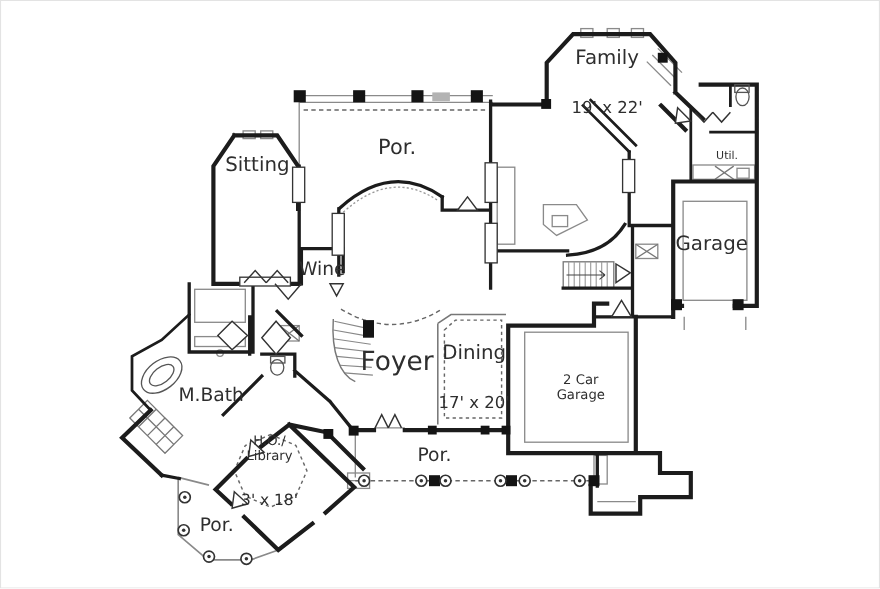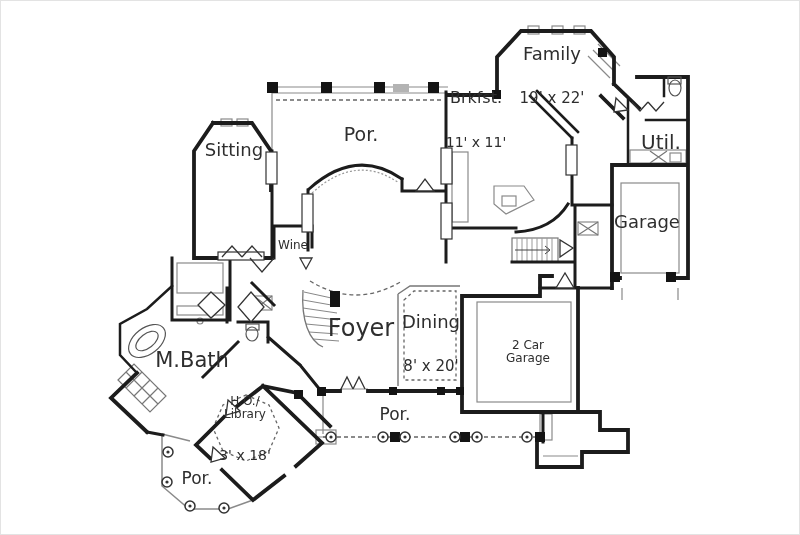--- a/index.html
+++ b/index.html
@@ -6,31 +6,31 @@
   .page{position:relative;width:800px;height:535px;background:#fff;overflow:hidden;
         box-shadow:inset 0 0 0 1px #e3e3e3;font-family:"DejaVu Sans",sans-serif;}
   .plan-svg{position:absolute;left:0;top:0;}
   .rl{position:absolute;transform:translate(-50%,-50%);text-align:center;color:#2e2e2e;
       line-height:1.06;white-space:nowrap;}
   .rl .nm{display:block;font-size:18px;}
   .rl .dm{display:block;font-size:15px;margin-top:28px;}
   #lbl-por-top{left:361px;top:134px}#lbl-por-top .nm{font-size:19px}
   #lbl-sitting{left:234px;top:150px}
   #lbl-master{left:235px;top:202px}
-  #lbl-wine{left:293px;top:245px}#lbl-wine .nm{font-size:12px}
+  #lbl-wine{left:293px;top:245px}#lbl-wine .nm{font-size:17px}
   #lbl-living{left:361px;top:222px}
   #lbl-family{left:552px;top:75px}
   #lbl-brkfst{left:476px;top:120px}#lbl-brkfst .nm{font-size:16px}#lbl-brkfst .dm{font-size:14px}
   #lbl-kitchen{left:534px;top:178px}#lbl-kitchen .nm{font-size:17px}
-  #lbl-util{left:661px;top:143px}#lbl-util .nm{font-size:20px}
+  #lbl-util{left:661px;top:143px}#lbl-util .nm{font-size:10px}
   #lbl-garage{left:647px;top:222px}
   #lbl-twocar{left:528px;top:352px}#lbl-twocar .nm{font-size:12px}
   #lbl-dining{left:431px;top:343px}
   #lbl-foyer{left:361px;top:329px}#lbl-foyer .nm{font-size:24px}
-  #lbl-mbath{left:192px;top:360px}#lbl-mbath .nm{font-size:21px}
+  #lbl-mbath{left:192px;top:360px}#lbl-mbath .nm{font-size:17px}
   #lbl-library{left:245px;top:429px}#lbl-library .nm{font-size:12px}#lbl-library .dm{font-size:14px}
   #lbl-por-bl{left:197px;top:478px}#lbl-por-bl .nm{font-size:17px}
   #lbl-por-bc{left:395px;top:414px}#lbl-por-bc .nm{font-size:17px}
 </style>
 </head>
 <body>
 
 <div class="page">
 
 <svg class="plan-svg" width="800" height="535" viewBox="0 0 800 535">
@@ -206,37 +206,33 @@
 <div class="rl" id="lbl-sitting">
   <span class="nm">Sitting</span>
 </div>
 <div class="rl" id="lbl-wine">
   <span class="nm">Wine</span>
 </div>
 <div class="rl" id="lbl-family">
   <span class="nm">Family</span>
   <span class="dm">19' x 22'</span>
 </div>
-<div class="rl" id="lbl-brkfst">
-  <span class="nm">Brkfst.</span>
-  <span class="dm">11' x 11'</span>
-</div>
 <div class="rl" id="lbl-util">
   <span class="nm">Util.</span>
 </div>
 <div class="rl" id="lbl-garage">
   <span class="nm">Garage</span>
 </div>
 <div class="rl" id="lbl-twocar">
   <span class="nm">2 Car</span>
   <span class="nm">Garage</span>
 </div>
 <div class="rl" id="lbl-dining">
   <span class="nm">Dining</span>
-  <span class="dm">8' x 20'</span>
+  <span class="dm">17' x 20'</span>
 </div>
 <div class="rl" id="lbl-foyer">
   <span class="nm">Foyer</span>
 </div>
 <div class="rl" id="lbl-mbath">
   <span class="nm">M.Bath</span>
 </div>
 <div class="rl" id="lbl-library">
   <span class="nm">H.O./</span>
   <span class="nm">Library</span>

